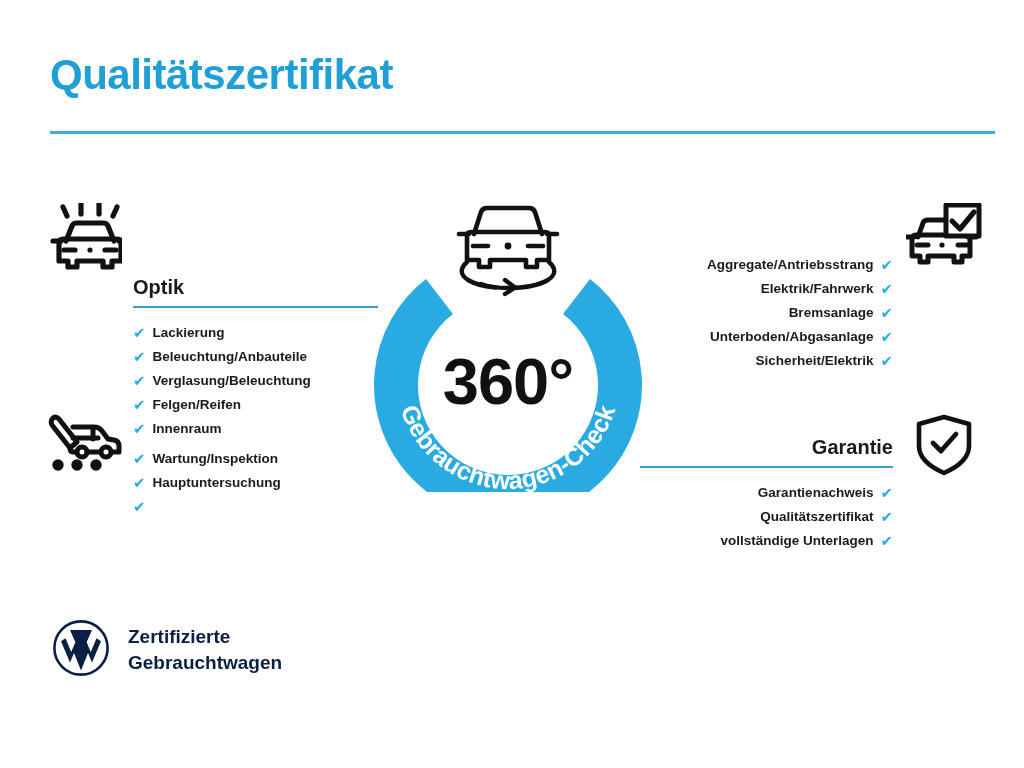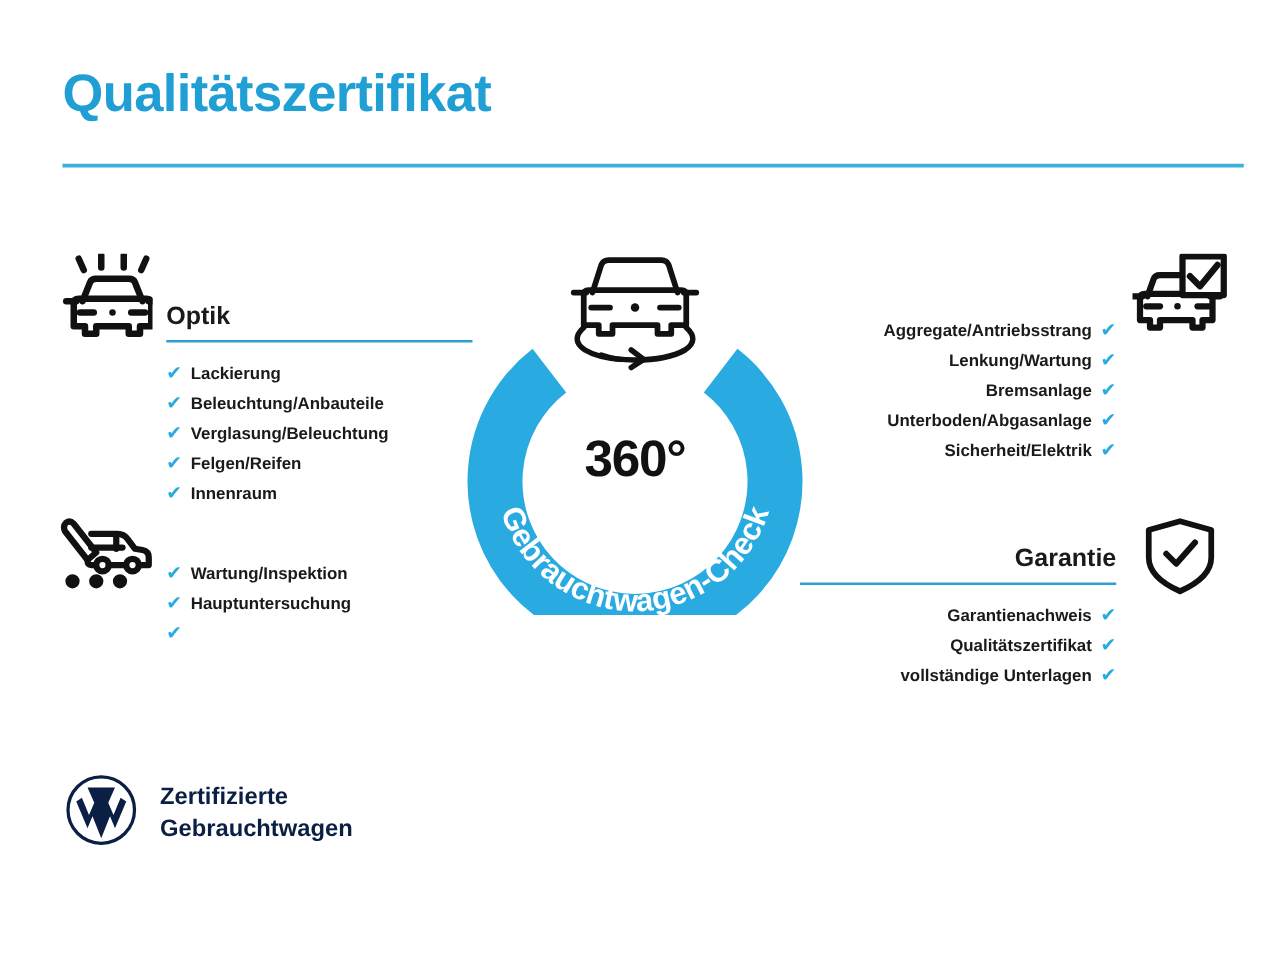--- a/index.html
+++ b/index.html
@@ -78,21 +78,21 @@
     color: #29abe2;
     font-size: 15px;
     font-weight: 700;
     line-height: 24px;
     display: inline-block;
   }
 
   
   .col-left { left: 133px; width: 245px; }
   .col-left .sec-rule { left: 0; width: 245px; }
-  .col-left .sec-title { text-align: left; }
+  .col-left .sec-title { text-align: left; margin-top: 34px; }
   .col-left .items li { justify-content: flex-start; }
   .col-left .check { margin-right: 7px; }
 
   
   .col-right { left: 640px; width: 253px; }
   .col-right .sec-rule { left: 0; width: 253px; }
   .col-right .sec-title { text-align: right; }
   .col-right .items li { justify-content: flex-end; }
   .col-right .check { margin-left: 7px; order: 2; }
 
@@ -116,21 +116,21 @@
     width: 276px;
     height: 300px;
   }
   #badge .ring-svg { position: absolute; left: 0; top: 0; }
   #badge .deg {
     position: absolute;
     left: 0;
     top: 152px;
     width: 276px;
     text-align: center;
-    font-size: 41px;
+    font-size: 65px;
     font-weight: 700;
     color: #111111;
     letter-spacing: -1px;
   }
   #badge .car-top {
     position: absolute;
     left: 78px;
     top: 0px;
   }
 
@@ -272,21 +272,21 @@
   </div>
 
   <div class="section col-right" id="sec-technik">
     <ul class="items">
         <li>
           <span class="check">✔</span>
           <span>Aggregate/Antriebsstrang</span>
         </li>
         <li>
           <span class="check">✔</span>
-          <span>Lenkung/Wartung</span>
+          <span>Elektrik/Fahrwerk</span>
         </li>
         <li>
           <span class="check">✔</span>
           <span>Bremsanlage</span>
         </li>
         <li>
           <span class="check">✔</span>
           <span>Unterboden/Abgasanlage</span>
         </li>
         <li>

